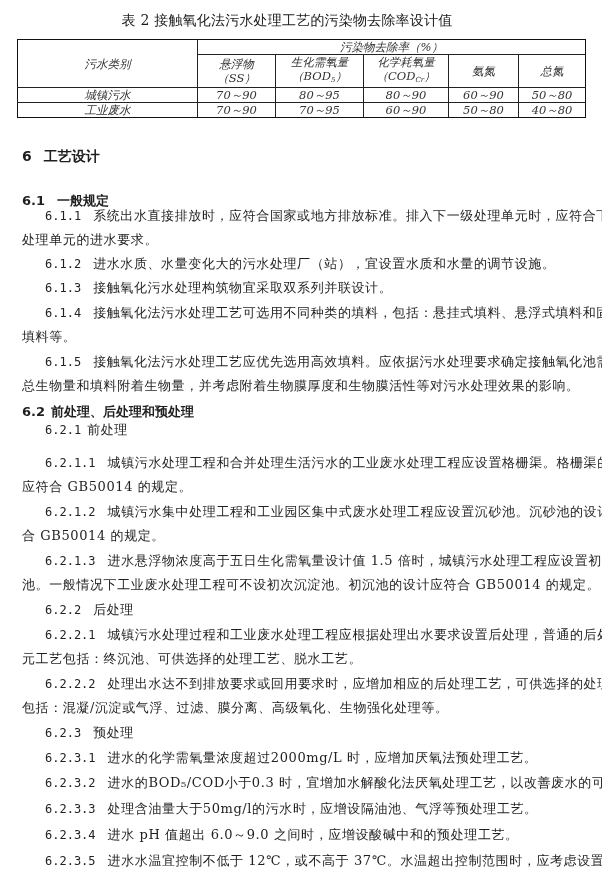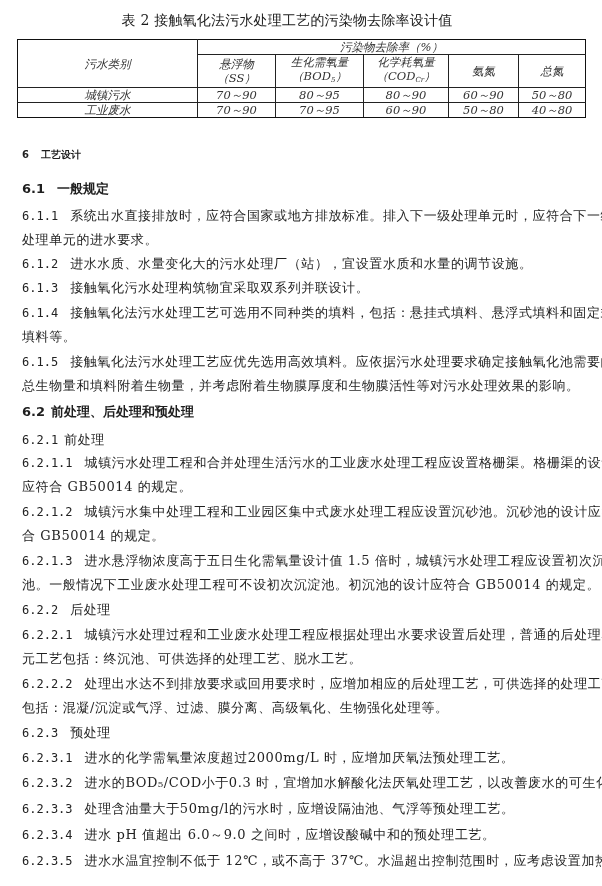--- a/index.html
+++ b/index.html
@@ -28,25 +28,25 @@
   .tbl tr:last-child td { border-bottom: 1.5px solid #111; }
   .tbl td.last { border-right: 1.5px solid #111; }
   .tbl sub { font-size: 7px; vertical-align: -2px; }
   .tbl .sub-wrap { display: block; }
 
   .content { position: absolute; left: 22px; top: 0; width: 565px; }
   .line {
     position: absolute; left: 0; white-space: nowrap;
     font-size: 13px; color: #1f1f1f;
   }
-  .h1 { font-family: "DejaVu Sans", "Liberation Sans", sans-serif; font-weight: bold; font-size: 10px; }
+  .h1 { font-family: "DejaVu Sans", "Liberation Sans", sans-serif; font-weight: bold; font-size: 14px; }
   .h2 { font-family: "DejaVu Sans", "Liberation Sans", sans-serif; font-weight: bold; font-size: 13px; }
   .num {
     font-family: "DejaVu Sans Mono", "Liberation Mono", monospace;
-    font-size: 12px; color: #222; display: inline-block;
+    font-size: 12px; color: #222; display: inline-block; margin-left: 23px;
   }
   .gap { display: inline-block; width: 12px; }
   .txt { letter-spacing: 0.6px; }
 </style>
 </head>
 <body>
 
 <div class="caption">表 2 接触氧化法污水处理工艺的污染物去除率设计值</div>
 
 <table class="tbl">
@@ -95,38 +95,38 @@
     <td>50～80</td>
     <td class="last">40～80</td>
   </tr>
 </tbody>
   </table>
 
 <div class="content">
   <div class="line h1" style="top:148px">
     <span>6</span><span class="gap"></span><span>工艺设计</span>
   </div>
-  <div class="line h2" style="top:180px">
+  <div class="line h2" style="top:192px">
     <span>6.1</span><span class="gap"></span><span>一般规定</span>
   </div>
 
   <div class="line" style="top:207px"><span class="num">6.1.1</span><span class="gap"></span><span class="txt">系统出水直接排放时，应符合国家或地方排放标准。排入下一级处理单元时，应符合下一级</span></div>
   <div class="line" style="top:231px"><span class="txt">处理单元的进水要求。</span></div>
   <div class="line" style="top:255px"><span class="num">6.1.2</span><span class="gap"></span><span class="txt">进水水质、水量变化大的污水处理厂（站），宜设置水质和水量的调节设施。</span></div>
   <div class="line" style="top:279px"><span class="num">6.1.3</span><span class="gap"></span><span class="txt">接触氧化污水处理构筑物宜采取双系列并联设计。</span></div>
   <div class="line" style="top:304px"><span class="num">6.1.4</span><span class="gap"></span><span class="txt">接触氧化法污水处理工艺可选用不同种类的填料，包括：悬挂式填料、悬浮式填料和固定式</span></div>
   <div class="line" style="top:328px"><span class="txt">填料等。</span></div>
   <div class="line" style="top:353px"><span class="num">6.1.5</span><span class="gap"></span><span class="txt">接触氧化法污水处理工艺应优先选用高效填料。应依据污水处理要求确定接触氧化池需要的</span></div>
   <div class="line" style="top:377px"><span class="txt">总生物量和填料附着生物量，并考虑附着生物膜厚度和生物膜活性等对污水处理效果的影响。</span></div>
 
   <div class="line h2" style="top:403px">
     <span>6.2</span><span class="gap" style="width:6px"></span><span>前处理、后处理和预处理</span>
   </div>
 
-  <div class="line" style="top:431px"><span class="num">6.2.1</span><span class="gap" style="width:6px"></span><span class="txt">前处理</span></div>
+  <div class="line" style="top:421px"><span class="num">6.2.1</span><span class="gap" style="width:6px"></span><span class="txt">前处理</span></div>
   <div class="line" style="top:454px"><span class="num">6.2.1.1</span><span class="gap"></span><span class="txt">城镇污水处理工程和合并处理生活污水的工业废水处理工程应设置格栅渠。格栅渠的设计</span></div>
   <div class="line" style="top:478px"><span class="txt">应符合 GB50014 的规定。</span></div>
   <div class="line" style="top:503px"><span class="num">6.2.1.2</span><span class="gap"></span><span class="txt">城镇污水集中处理工程和工业园区集中式废水处理工程应设置沉砂池。沉砂池的设计应符</span></div>
   <div class="line" style="top:527px"><span class="txt">合 GB50014 的规定。</span></div>
   <div class="line" style="top:552px"><span class="num">6.2.1.3</span><span class="gap"></span><span class="txt">进水悬浮物浓度高于五日生化需氧量设计值 1.5 倍时，城镇污水处理工程应设置初次沉淀</span></div>
   <div class="line" style="top:576px"><span class="txt">池。一般情况下工业废水处理工程可不设初次沉淀池。初沉池的设计应符合 GB50014 的规定。</span></div>
   <div class="line" style="top:601px"><span class="num">6.2.2</span><span class="gap"></span><span class="txt">后处理</span></div>
   <div class="line" style="top:626px"><span class="num">6.2.2.1</span><span class="gap"></span><span class="txt">城镇污水处理过程和工业废水处理工程应根据处理出水要求设置后处理，普通的后处理单</span></div>
   <div class="line" style="top:650px"><span class="txt">元工艺包括：终沉池、可供选择的处理工艺、脱水工艺。</span></div>
   <div class="line" style="top:675px"><span class="num">6.2.2.2</span><span class="gap"></span><span class="txt">处理出水达不到排放要求或回用要求时，应增加相应的后处理工艺，可供选择的处理工艺</span></div>

